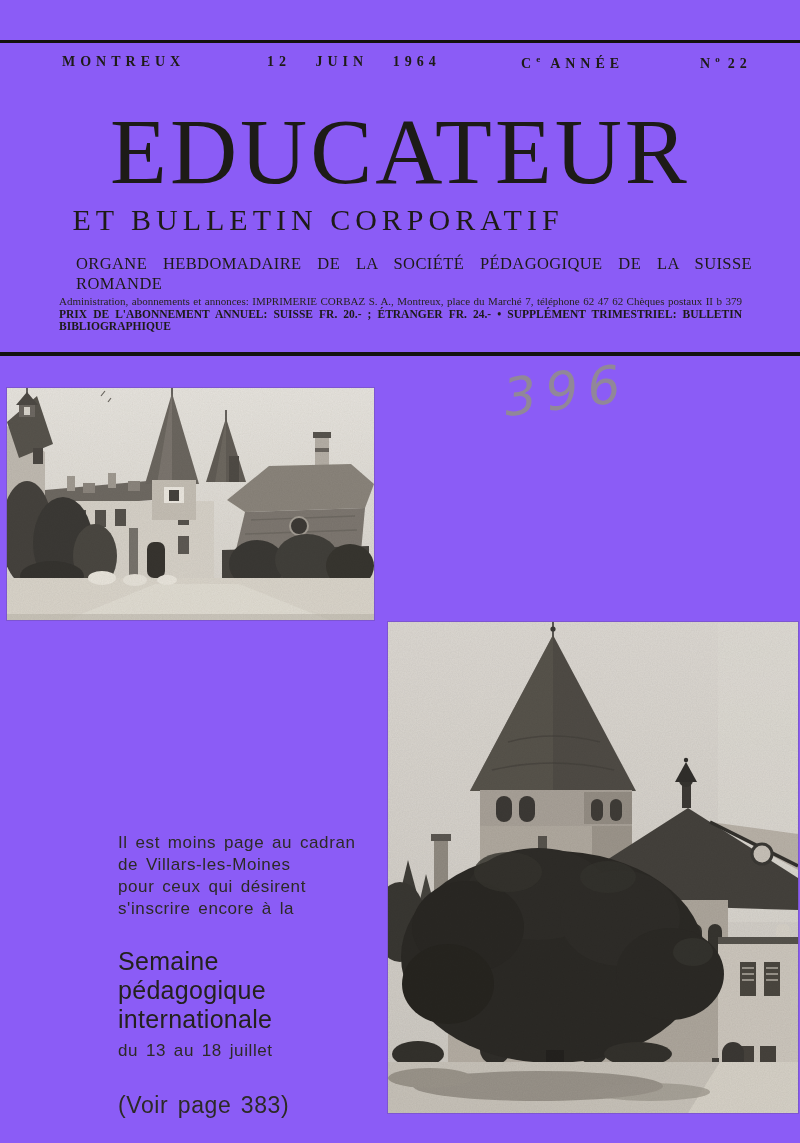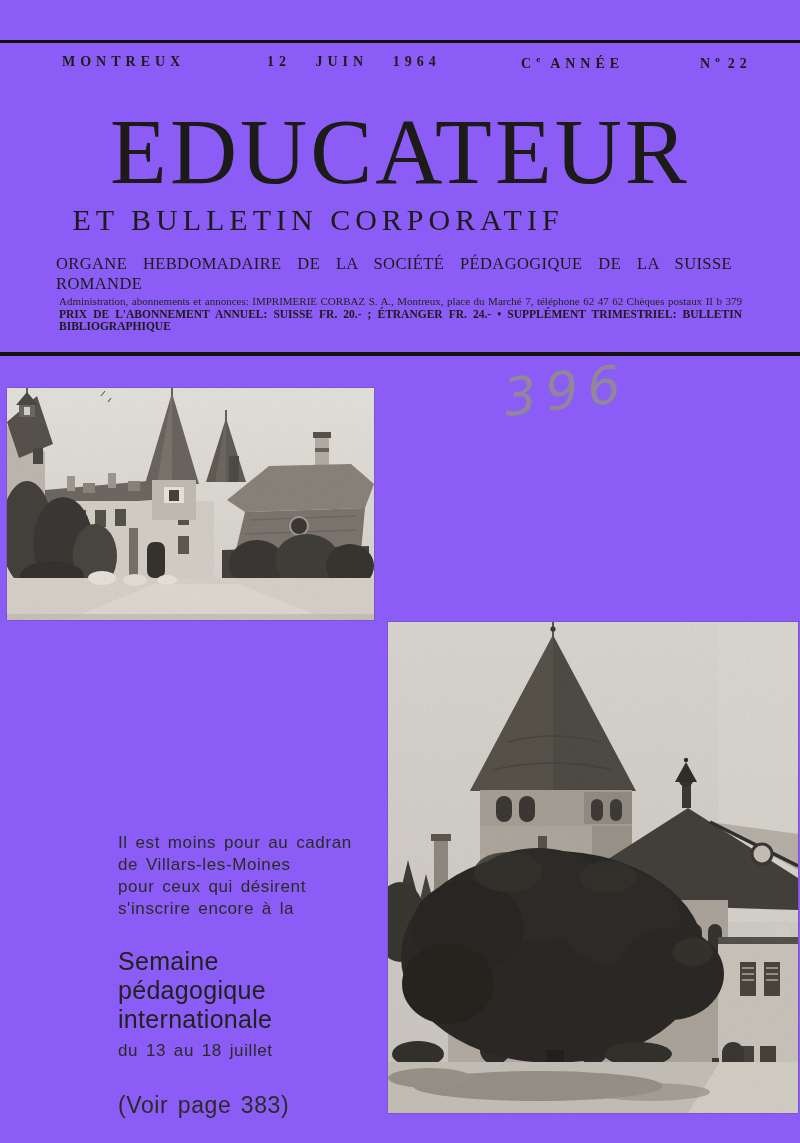--- a/index.html
+++ b/index.html
@@ -24,21 +24,21 @@
   
   .motto{position:absolute;left:0;top:82px;width:800px;text-align:center;
     font-style:italic;font-weight:700;font-size:19px;word-spacing:14px;
     letter-spacing:.5px;}
   
   .title{position:absolute;left:0;top:104px;width:800px;text-align:center;
     font-size:93px;line-height:96px;letter-spacing:3px;font-weight:400;
     white-space:nowrap;}
   .subtitle{position:absolute;left:0;top:203px;width:636px;text-align:center;
     font-size:30px;letter-spacing:5px;font-weight:400;white-space:nowrap;}
-  .organ{position:absolute;left:56px;top:254px;width:676px;
+  .organ{position:absolute;left:76px;top:254px;width:676px;
     font-size:16.5px;letter-spacing:.4px;
     text-align:justify;text-align-last:justify;}
   .fineprint{position:absolute;left:59px;width:683px;font-size:11px;
     text-align:justify;text-align-last:justify;color:#26241f;}
   .fp-editors{top:282px;}
   .fp-admin{top:295px;}
   .fp-price{top:308px;font-weight:700;font-size:11.5px;color:#1d1b17;}
   
   .photo{position:absolute;display:block;
     box-shadow:0 0 0 1px rgba(60,55,45,.18), inset 0 0 8px rgba(0,0,0,.2);}
@@ -274,21 +274,21 @@
       <rect x="0" y="440" width="410" height="51" fill="#c7c2b9"></rect>
       <polygon points="300,491 332,440 410,440 410,491" fill="#d6d1c7"></polygon>
       <ellipse cx="150" cy="464" rx="125" ry="15" fill="#8f8a80" opacity=".85"></ellipse>
       <ellipse cx="42" cy="456" rx="42" ry="10" fill="#9a948a"></ellipse>
       <ellipse cx="262" cy="470" rx="60" ry="9" fill="#9a948a" opacity=".7"></ellipse>
     </g>
     <rect width="410" height="491" fill="#808080" filter="url(#grainR)" opacity=".5" style="mix-blend-mode:multiply"></rect>
   </svg>
 
   <div class="bodycopy intro">
-    <div>Il est moins pour au cadran</div>
+    <div>Il est moins page au cadran</div>
     <div>de Villars-les-Moines</div>
     <div>pour ceux qui désirent</div>
     <div>s'inscrire encore à la</div>
   </div>
 
   <div class="bodycopy headline">
     <div>Semaine</div>
     <div>pédagogique</div>
     <div>internationale</div>
   </div>

